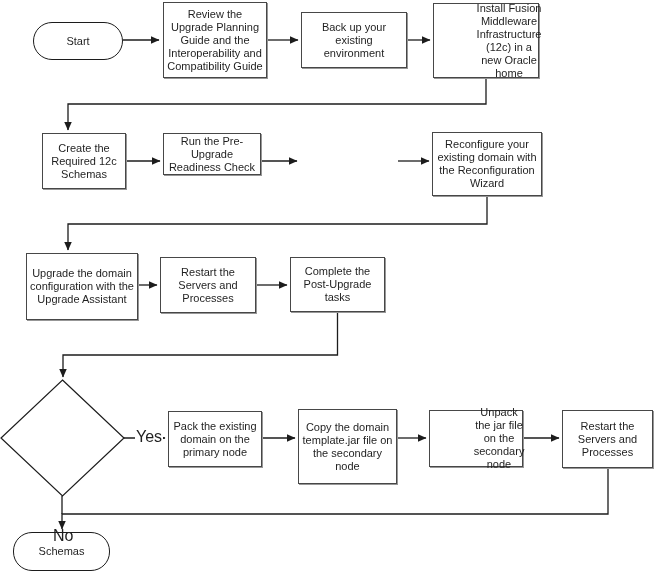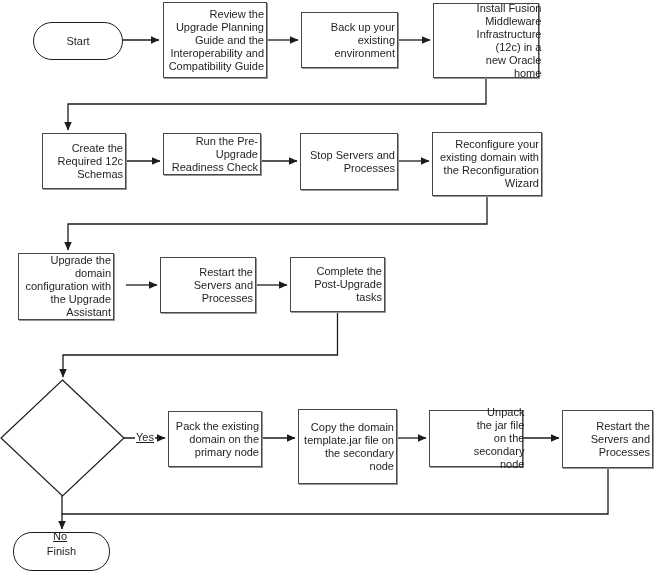--- a/index.html
+++ b/index.html
@@ -21,32 +21,31 @@
   .edges polygon.decision-shape{fill:var(--node-fill);stroke:var(--line);stroke-width:1.2;}
   #arrowhead path{fill:var(--line);stroke:none;}
   .node{
     position:absolute;display:flex;align-items:center;justify-content:center;
     text-align:center;font-size:11px;line-height:13px;background:var(--node-fill);
     box-sizing:border-box;padding:1px 2px;
   }
   .process{
     border:1.5px solid var(--box-border);
     box-shadow:1px 1px 0 var(--box-shadow);
-    text-align:right;
   }
   .terminator{
     border:1.2px solid var(--line);
     border-radius:19px;
   }
   .decision-text{
     position:absolute;display:flex;align-items:center;justify-content:center;
     text-align:center;font-size:11px;line-height:13px;background:transparent;
   }
   .edge-label{
-    position:absolute;font-size:11px;line-height:12px;text-decoration:underline;
+    position:absolute;font-size:16px;line-height:12px;
   }
   .edge-label.yes{background:var(--background);padding:0 1px;}
   .edge-label.no{background:transparent;}
 </style>
 </head>
 <body>
 
 <div class="canvas">
 
   <svg class="edges" viewBox="0 0 655 572">
@@ -74,46 +73,45 @@
     <path class="edge" d="M62 496 L62 514"></path>
     <path class="edge" d="M608 468 L608 514 L62 514 L62 529" marker-end="url(#arrowhead)"></path>
 
     <polygon class="decision-shape" points="62.5,380 124,438 62.5,496 1,438"></polygon>
   </svg>
 
   <div class="node terminator" style="left:33px;top:22px;width:90px;height:38px;">Start</div>
 
   <div class="node process" style="left:163px;top:2px;width:104px;height:76px;">Review the Upgrade Planning Guide and the Interoperability and Compatibility Guide</div>
 
-  <div class="node process" style="left:301px;top:12px;width:97px;height:56px;">Back up your existing environment</div>
+  <div class="node process" style="left:301px;top:12px;width:106px;height:56px;">Back up your existing environment</div>
 
   <div class="node process" style="left:433px;top:3px;width:106px;height:75px;padding-left:48px;">Install Fusion Middleware Infrastructure (12c) in a new Oracle home</div>
 
   <div class="node process" style="left:30px;top:133px;width:84px;height:56px;margin-left:12px;">Create the Required 12c Schemas</div>
 
   <div class="node process" style="left:163px;top:133px;width:98px;height:42px;">Run the Pre-Upgrade Readiness Check</div>
 
-  <div class="node process" style="left:300px;top:133px;width:98px;height:57px;">Stop Servers and Processes</div>
 
   <div class="node process" style="left:432px;top:132px;width:110px;height:64px;">Reconfigure your existing domain with the Reconfiguration Wizard</div>
 
-  <div class="node process" style="left:18px;top:253px;width:96px;height:67px;">Upgrade the domain configuration with the Upgrade Assistant</div>
+  <div class="node process" style="left:26px;top:253px;width:112px;height:67px;">Upgrade the domain configuration with the Upgrade Assistant</div>
 
   <div class="node process" style="left:160px;top:257px;width:96px;height:56px;">Restart the Servers and Processes</div>
 
   <div class="node process" style="left:290px;top:257px;width:95px;height:55px;">Complete the Post-Upgrade tasks</div>
 
 
   <div class="node process" style="left:168px;top:411px;width:94px;height:56px;">Pack the existing domain on the primary node</div>
 
   <div class="node process" style="left:298px;top:409px;width:99px;height:75px;">Copy the domain template.jar file on the secondary node</div>
 
   <div class="node process" style="left:429px;top:410px;width:94px;height:57px;padding-left:48px;">Unpack the jar file on the secondary node</div>
 
   <div class="node process" style="left:562px;top:410px;width:91px;height:58px;">Restart the Servers and Processes</div>
 
-  <div class="node terminator" style="left:13px;top:532px;width:97px;height:39px;">Finish</div>
+  <div class="node terminator" style="left:13px;top:532px;width:97px;height:39px;">Schemas</div>
 
   <span class="edge-label yes" style="left:135px;top:431px;">Yes</span>
 
   <span class="edge-label no" style="left:53px;top:530px;">No</span>
 
 </div>
 
 </body></html>

